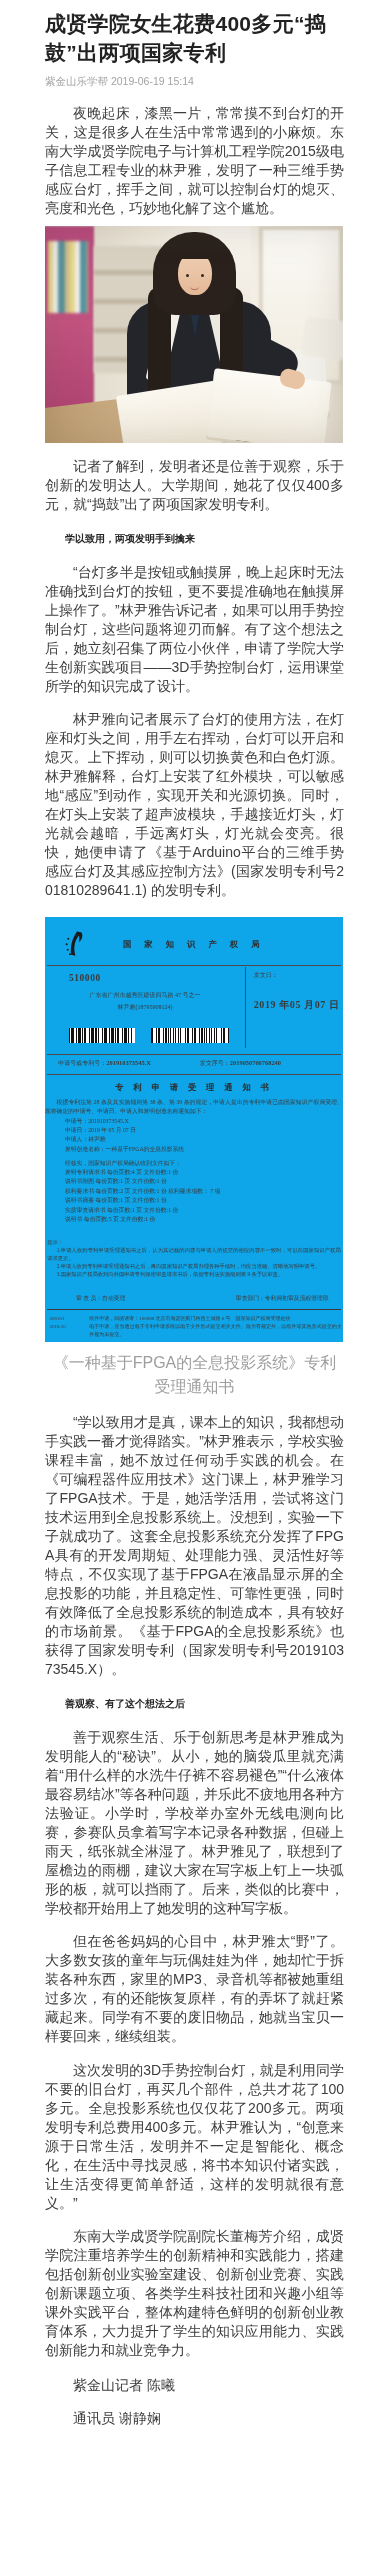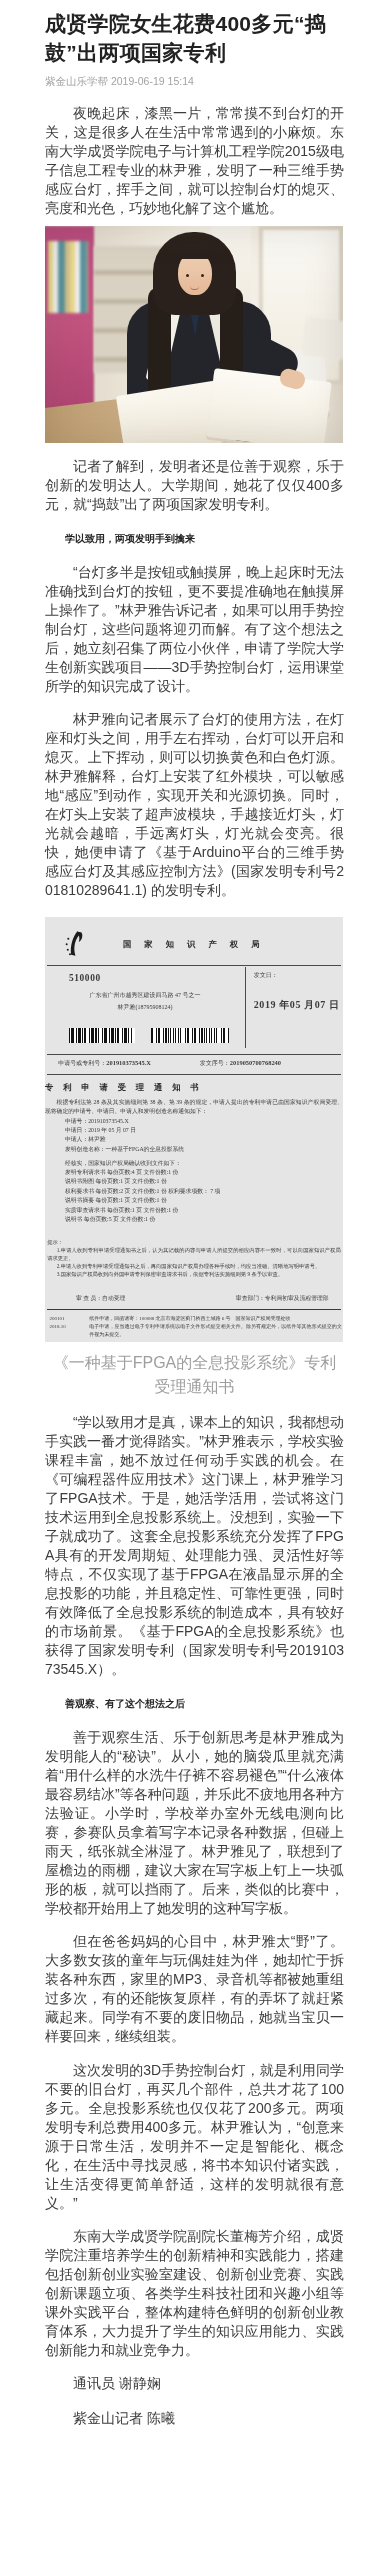--- a/index.html
+++ b/index.html
@@ -56,21 +56,21 @@
   .ph-eye-l{left:141px;} .ph-eye-r{left:156px;}
   .ph-mouth{left:145px;top:60px;width:8.8px;height:3.9px;border-bottom:1.1px solid #b06e57;border-radius:0 0 6.6px 6.6px;}
   .ph-book-l{left:75px;top:161px;width:112px;height:62px;background:linear-gradient(180deg,#faf7ef,#efe9da);transform:rotate(-9deg);border-radius:3.3px;box-shadow:0 2.8px 0 #ddd5c2;}
   .ph-book-r{left:165px;top:149px;width:118px;height:69px;background:linear-gradient(180deg,#fcfaf4,#f1ecdf);transform:rotate(7deg);border-radius:3.3px;box-shadow:0 2.8px 0 #e0d8c6;}
   .ph-hand{left:235px;top:144px;width:25.4px;height:17.7px;background:#e9c4a4;border-radius:8.3px;transform:rotate(16deg);}
   .ph-vignette{inset:0;box-shadow:inset 0 0 39px rgba(90,70,50,.18);}
 
   
   .doc{
     margin:16.6px 0 0 0;width:298px;box-sizing:border-box;position:relative;
-    font-family:"Liberation Serif",serif;color:#3b3b3b;background:#e5e5e5;
+    font-family:"Liberation Serif",serif;color:#3b3b3b;background:#0ea5e9;
     padding-top:14.4px;
   }
   .doc-header{position:relative;height:28px;}
   .doc-logo{position:absolute;left:20px;top:0;}
   .doc-agency{
     text-align:center;font-size:8.3px;font-weight:bold;letter-spacing:5.5px;
     padding-top:7.7px;color:#2e2e2e;
   }
   .hr{border:none;border-top:0.8px solid #4a4a4a;margin:5.5px 2.2px 0 2.2px;}
   .hr-thick{border-top:1.4px solid #3a3a3a;}
@@ -82,21 +82,21 @@
   .doc-recipient{font-size:6px;margin-top:2.8px;text-align:center;}
   .doc-issue-label{font-size:6px;}
   .doc-issue-date{font-size:10px;font-weight:bold;margin-top:17.7px;letter-spacing:0.6px;}
   .doc-barcodes{display:flex;gap:15.5px;margin:16.6px 0 0 24px;}
   .barcode{height:14.4px;}
   .barcode-1{width:66px;background:repeating-linear-gradient(90deg,#111 0 1.1px,#fff 1.1px 2.2px,#111 2.2px 3.9px,#fff 3.9px 4.4px,#111 4.4px 5px,#fff 5px 6.6px);}
   .barcode-2{width:78px;background:repeating-linear-gradient(90deg,#111 0 1.7px,#fff 1.7px 2.8px,#111 2.8px 3.3px,#fff 3.3px 5px,#111 5px 6px,#fff 6px 7.2px);}
   .doc-numbers{display:flex;margin-top:4.4px;font-size:6px;padding:0 0 0 13.3px;}
   .doc-numbers b{font-size:6.4px;}
   .doc-serial{margin-left:49px;}
-  .doc-title{font-size:8.3px;font-weight:bold;letter-spacing:3.9px;margin-top:7.7px;color:#2e2e2e;}
+  .doc-title{text-align:center;font-size:8.3px;font-weight:bold;letter-spacing:3.9px;margin-top:7.7px;color:#2e2e2e;}
   .doc-body{font-size:5.8px;line-height:9.4px;margin-top:4.4px;text-align:justify;}
   .doc-intro{text-indent:2em;}
   .doc-field{margin-left:20px;}
   .doc-confirm{margin-top:4.4px;margin-left:20px;}
   .doc-item{margin-left:20px;}
   .doc-tips{font-size:5.3px;line-height:8px;margin-top:13.3px;padding:0 2.2px;}
   .doc-tip{text-indent:1.8em;text-align:justify;}
   .doc-exam-row{display:flex;margin-top:16.6px;font-size:5.8px;padding:0 14.4px 0 31px;justify-content:space-between;}
   .doc-footer{display:flex;gap:8.8px;margin-top:3.3px;font-size:5px;line-height:7.7px;padding:2.2px 1.1px 3.3px 4.4px;}
   .doc-footer-codes{width:31px;flex:none;}
@@ -228,17 +228,17 @@
   <div class="caption">《一种基于FPGA的全息投影系统》专利受理通知书</div>
 
   <p class="para">“学以致用才是真，课本上的知识，我都想动手实践一番才觉得踏实。”林尹雅表示，学校实验课程丰富，她不放过任何动手实践的机会。在《可编程器件应用技术》这门课上，林尹雅学习了FPGA技术。于是，她活学活用，尝试将这门技术运用到全息投影系统上。没想到，实验一下子就成功了。这套全息投影系统充分发挥了FPGA具有的开发周期短、处理能力强、灵活性好等特点，不仅实现了基于FPGA在液晶显示屏的全息投影的功能，并且稳定性、可靠性更强，同时有效降低了全息投影系统的制造成本，具有较好的市场前景。《基于FPGA的全息投影系统》也获得了国家发明专利（国家发明专利号201910373545.X）。</p>
 
   <div class="sec-head">善观察、有了这个想法之后</div>
   <p class="para">善于观察生活、乐于创新思考是林尹雅成为发明能人的“秘诀”。从小，她的脑袋瓜里就充满着“用什么样的水洗牛仔裤不容易褪色”“什么液体最容易结冰”等各种问题，并乐此不疲地用各种方法验证。小学时，学校举办室外无线电测向比赛，参赛队员拿着写字本记录各种数据，但碰上雨天，纸张就全淋湿了。林尹雅见了，联想到了屋檐边的雨棚，建议大家在写字板上钉上一块弧形的板，就可以挡雨了。后来，类似的比赛中，学校都开始用上了她发明的这种写字板。</p>
   <p class="para">但在爸爸妈妈的心目中，林尹雅太“野”了。大多数女孩的童年与玩偶娃娃为伴，她却忙于拆装各种东西，家里的MP3、录音机等都被她重组过多次，有的还能恢复原样，有的弄坏了就赶紧藏起来。同学有不要的废旧物品，她就当宝贝一样要回来，继续组装。</p>
   <p class="para">这次发明的3D手势控制台灯，就是利用同学不要的旧台灯，再买几个部件，总共才花了100多元。全息投影系统也仅仅花了200多元。两项发明专利总费用400多元。林尹雅认为，“创意来源于日常生活，发明并不一定是智能化、概念化，在生活中寻找灵感，将书本知识付诸实践，让生活变得更简单舒适，这样的发明就很有意义。”</p>
   <p class="para">东南大学成贤学院副院长董梅芳介绍，成贤学院注重培养学生的创新精神和实践能力，搭建包括创新创业实验室建设、创新创业竞赛、实践创新课题立项、各类学生科技社团和兴趣小组等课外实践平台，整体构建特色鲜明的创新创业教育体系，大力提升了学生的知识应用能力、实践创新能力和就业竞争力。</p>
 
+  <div class="sig sig2">紫金山记者 陈曦</div>
   <div class="sig">通讯员 谢静娴</div>
-  <div class="sig sig2">紫金山记者 陈曦</div>
 
 </div>
 
 
 </body></html>

